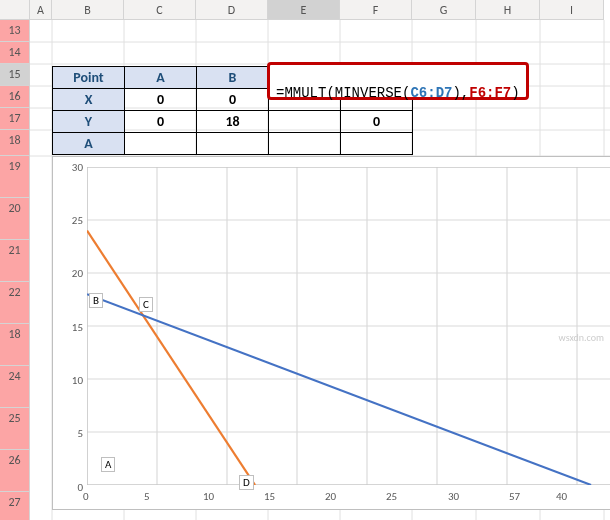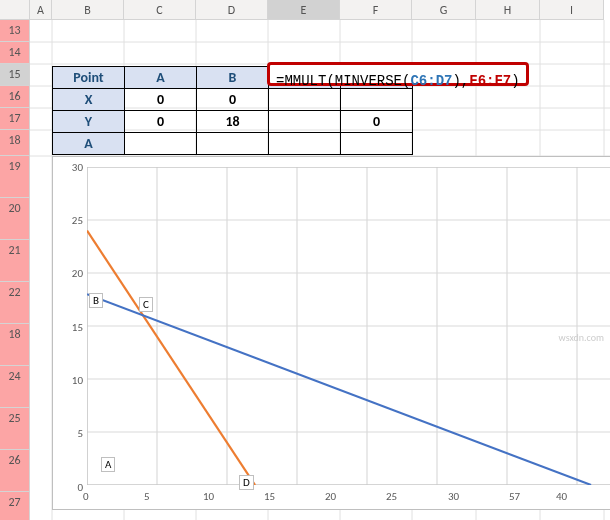--- a/index.html
+++ b/index.html
@@ -62,21 +62,21 @@
   .data-table th {
     background:#d9e1f2; color:#1f4e79; font-weight:bold;
   }
   .data-table .rhead { background:#d9e1f2; color:#1f4e79; font-weight:bold;}
   .data-table td.val { font-weight:bold; color:#000;}
   .data-table td.sel { position:relative; }
 
   
   .formula-box {
     position:absolute; top:42px; left:237px;
-    height:24px; padding:4px 6px;
+    height:24px; padding:16px 6px;
     background:#fff; border:3px solid #c00000; border-radius:4px;
     font-family: Consolas, 'Courier New', monospace;
     font-size:14px; line-height:24px; white-space:nowrap;
     box-shadow: inset 0 0 0 1px #fff;
   }
   .formula-box .fn { color:#000; }
   .formula-box .ref1 { color:#2e75b6; font-weight:bold;}
   .formula-box .ref2 { color:#c00000; font-weight:bold;}
 
   

